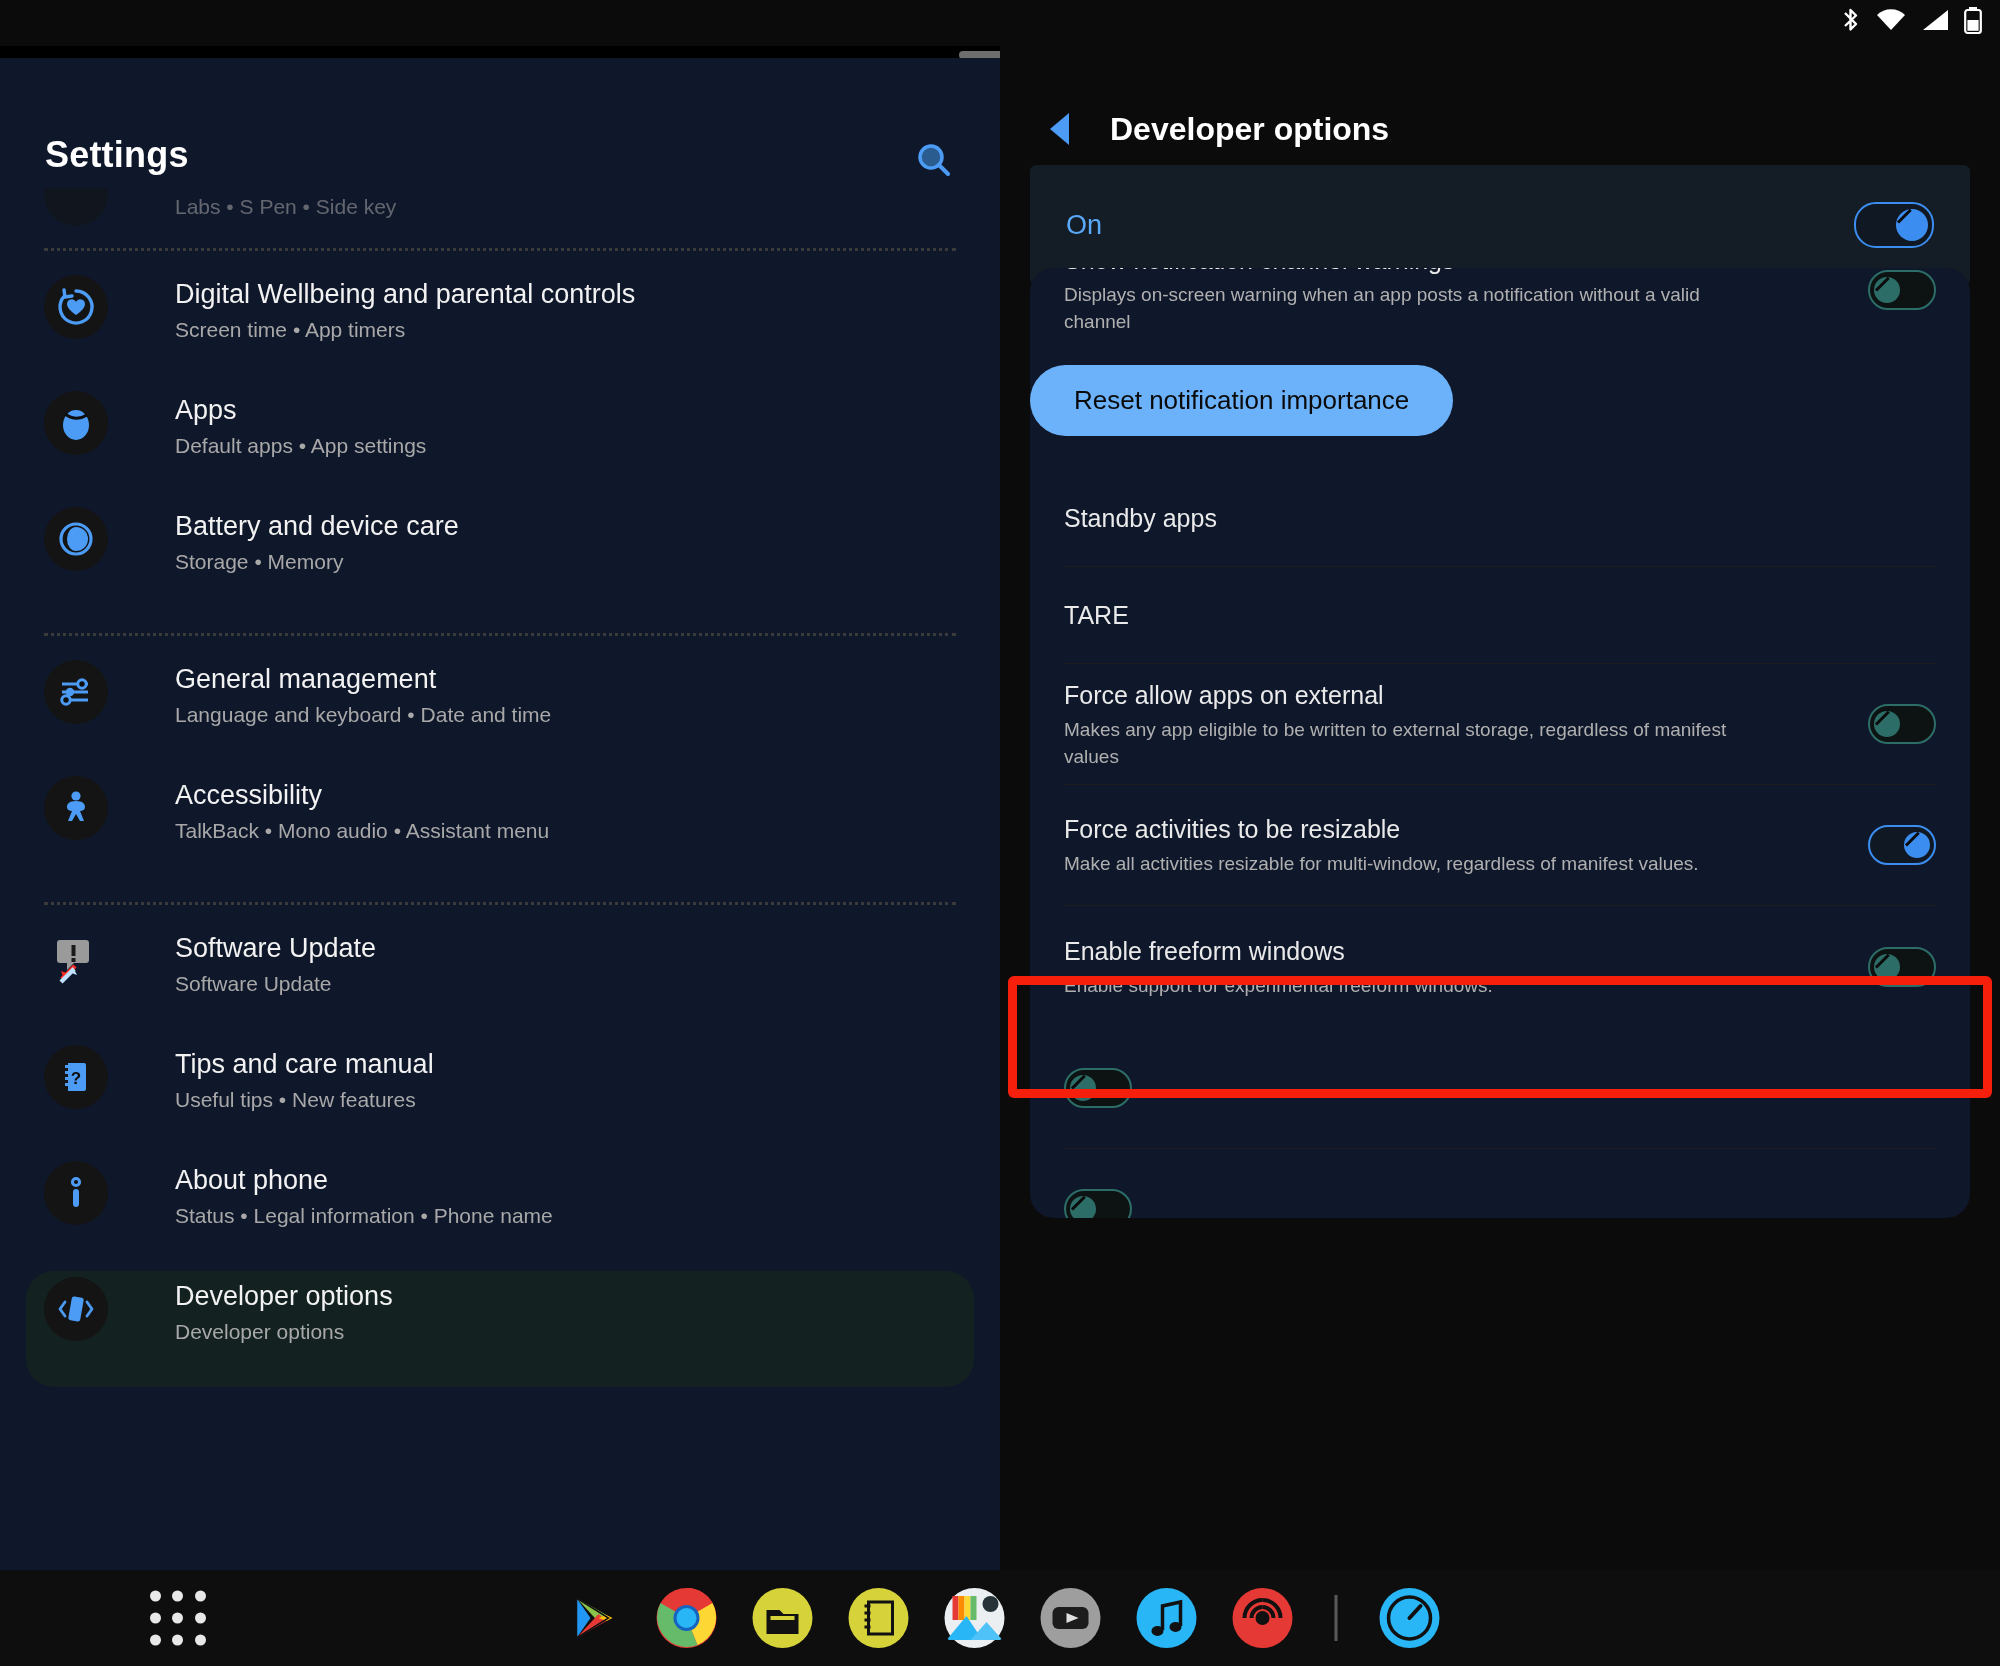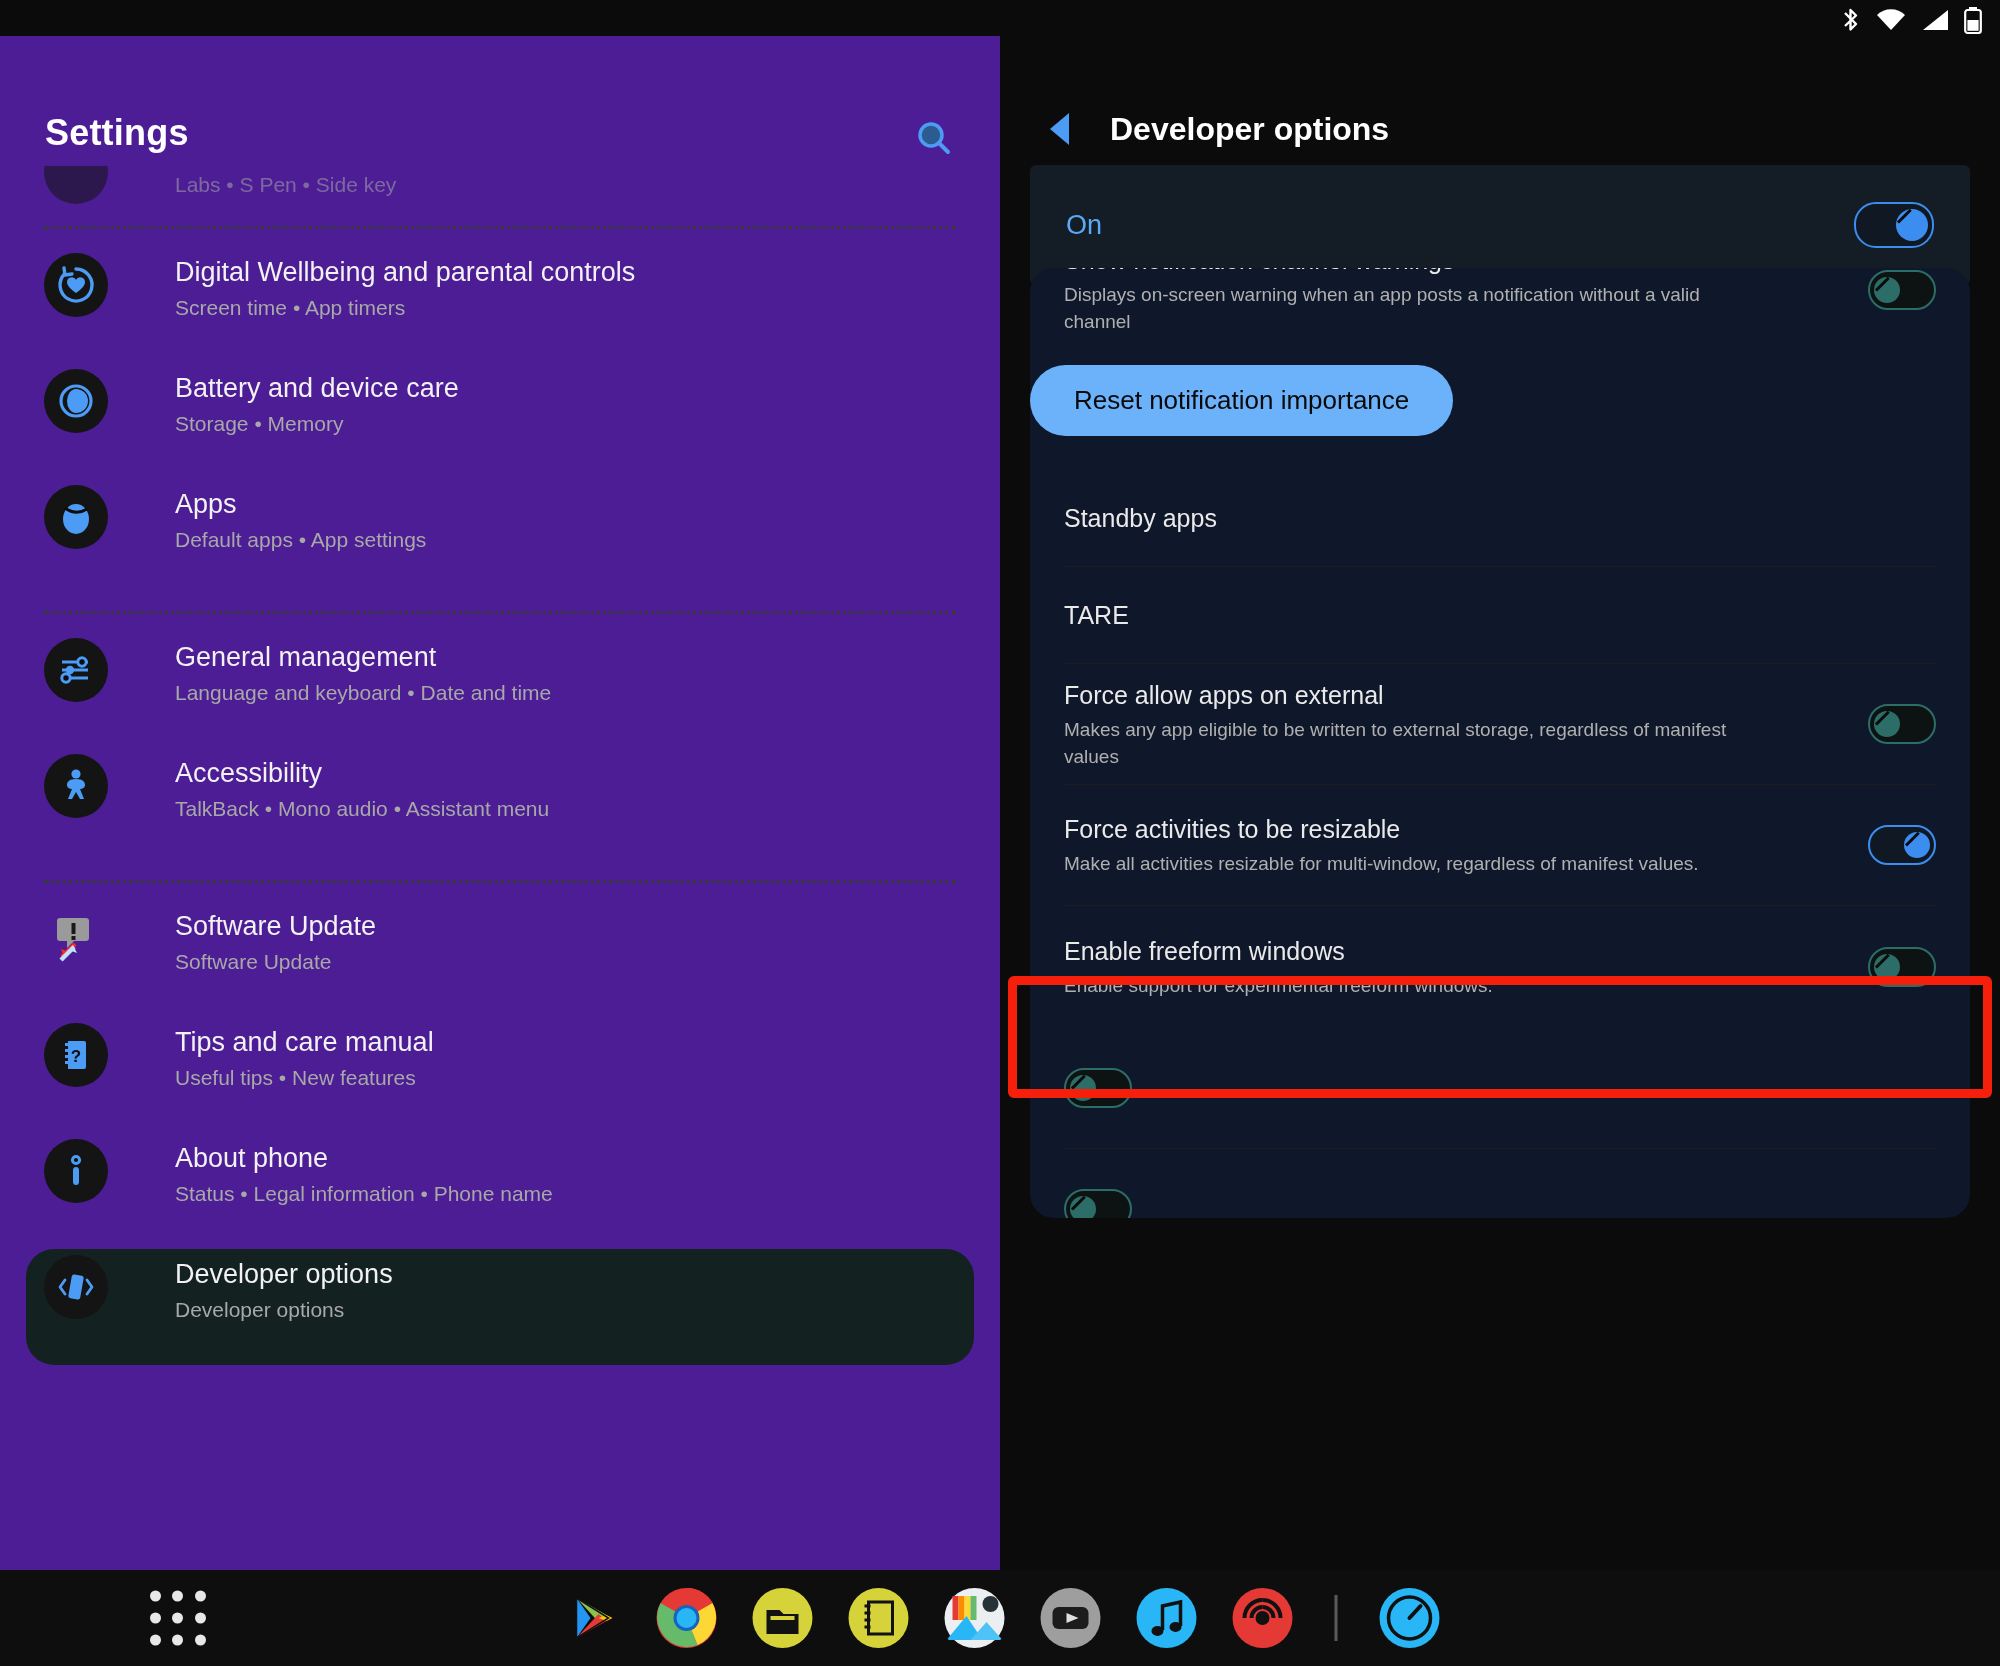--- a/index.html
+++ b/index.html
@@ -20,22 +20,22 @@
   .sb-icons svg { display: block; }
 
   
   .drag-handle {
     position: absolute; left: 50%; transform: translateX(-50%); top: 51px;
     width: 82px; height: 8px; border-radius: 4px; background: #6e6e6e;
   }
 
   
   .left-pane {
-    position: absolute; left: 0; top: 36px; width: 1000px; height: 1570px;
-    background: #4c1d95; overflow: hidden;
+    position: absolute; left: 0; top: 58px; width: 1000px; height: 1570px;
+    background: #0f172a; overflow: hidden;
   }
   .settings-title {
     position: absolute; left: 45px; top: 76px;
     font-size: 36px; font-weight: bold; color: #fff; letter-spacing: .2px;
   }
   .search-btn {
     position: absolute; left: 910px; top: 78px; width: 48px; height: 48px;
     display: flex; align-items: center; justify-content: center;
   }
   .list { position: absolute; left: 0; top: 130px; width: 1000px; }
@@ -205,40 +205,40 @@
         </div>
         <div class="txt">
           <div class="t1">Digital Wellbeing and parental controls</div>
           <div class="t2">Screen time  •  App timers</div>
         </div>
       </div>
 
       <div class="row">
         <div class="ic">
           <svg width="42" height="42" viewBox="0 0 42 42">
+            <ellipse cx="21" cy="23" rx="13" ry="15" fill="#4c9bf5"></ellipse>
+            <path d="M10 12 q11 8 22 1" fill="none" stroke="#0d0d0d" stroke-width="3"></path>
+          </svg>
+        </div>
+        <div class="txt">
+          <div class="t1">Apps</div>
+          <div class="t2">Default apps  •  App settings</div>
+        </div>
+      </div>
+
+      <div class="row">
+        <div class="ic">
+          <svg width="42" height="42" viewBox="0 0 42 42">
             <circle cx="21" cy="21" r="15" fill="none" stroke="#4c9bf5" stroke-width="3.2"></circle>
             <path d="M21 9 a12 12 0 0 1 0 24 a9 12 0 0 1 0 -24z" fill="#4c9bf5"></path>
           </svg>
         </div>
         <div class="txt">
           <div class="t1">Battery and device care</div>
           <div class="t2">Storage  •  Memory</div>
-        </div>
-      </div>
-
-      <div class="row">
-        <div class="ic">
-          <svg width="42" height="42" viewBox="0 0 42 42">
-            <ellipse cx="21" cy="23" rx="13" ry="15" fill="#4c9bf5"></ellipse>
-            <path d="M10 12 q11 8 22 1" fill="none" stroke="#0d0d0d" stroke-width="3"></path>
-          </svg>
-        </div>
-        <div class="txt">
-          <div class="t1">Apps</div>
-          <div class="t2">Default apps  •  App settings</div>
         </div>
       </div>
 
       <div class="divider"></div>
 
       <div class="row">
         <div class="ic">
           <svg width="42" height="42" viewBox="0 0 42 42">
             <line x1="7" y1="13" x2="33" y2="13" stroke="#4c9bf5" stroke-width="3"></line>
             <line x1="7" y1="21" x2="33" y2="21" stroke="#4c9bf5" stroke-width="3"></line>

